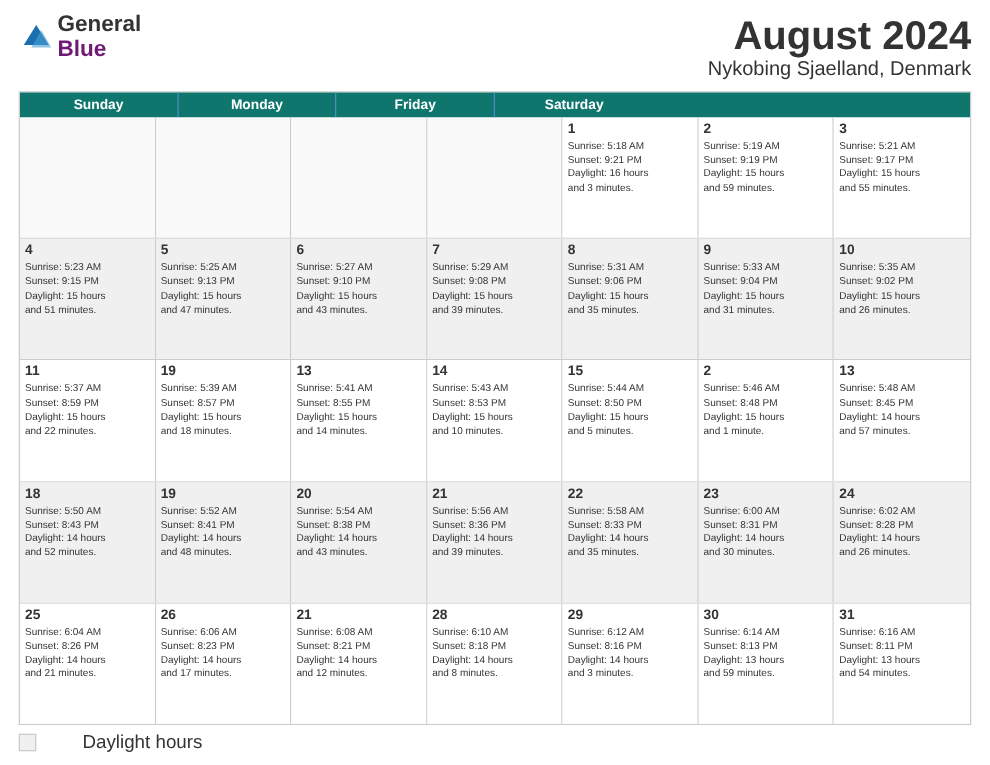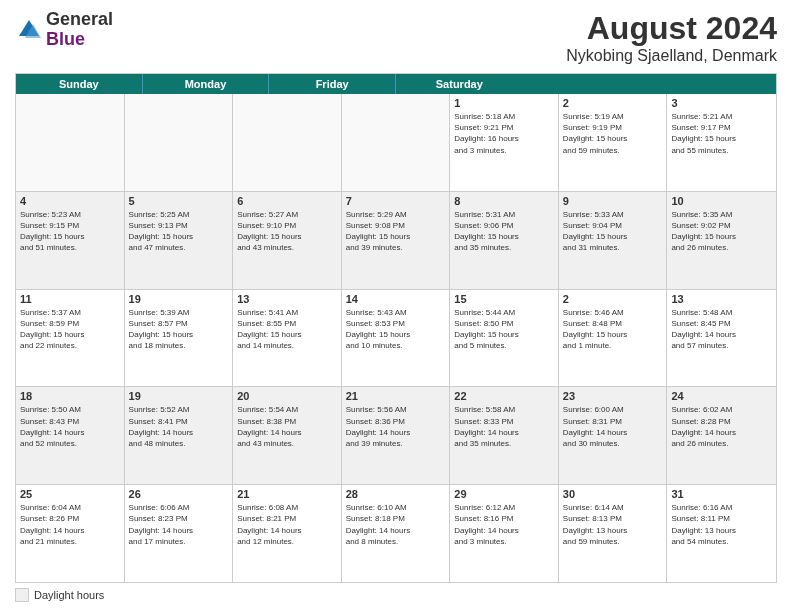--- a/index.html
+++ b/index.html
@@ -102,22 +102,23 @@
     }
     .cell-text {
       font-size: 8px;
       line-height: 1.4;
       color: #333;
     }
     .footer {
       display: flex;
       align-items: center;
       margin-top: 5px;
-      font-size: 11px;
-      color: #333;
+      font-size: 15px;
+      color: #333;
+      gap: 32px;
     }
     .footer-box {
       width: 14px;
       height: 14px;
       background: #f0f0f0;
       border: 1px solid #ccc;
       margin-right: 5px;
     }
   </style>
 </head>

